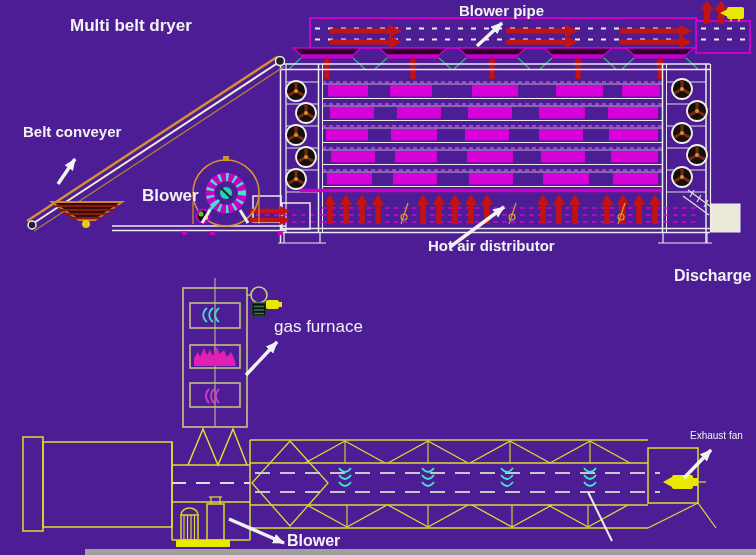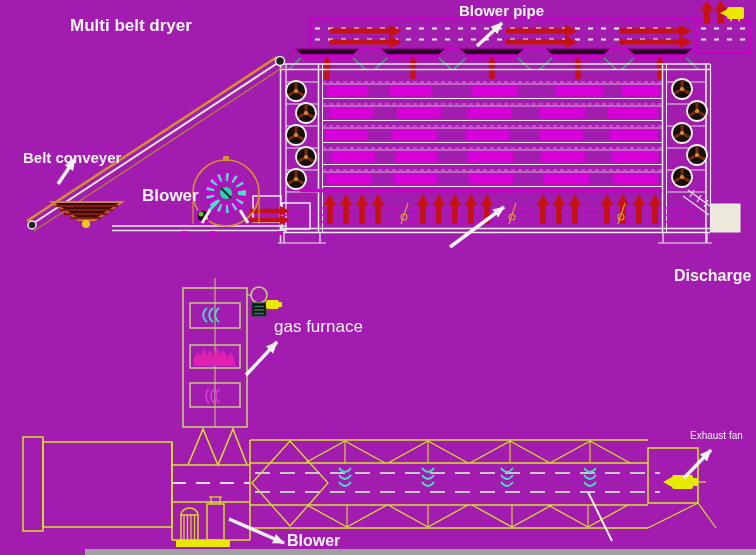--- a/index.html
+++ b/index.html
@@ -1,22 +1,22 @@
 <!DOCTYPE html>
 <html><head>
 <meta charset="utf-8">
 <style>
   html,body{margin:0;padding:0;background:#000;}
-  #canvas{position:relative;width:756px;height:555px;background:#a21caf;overflow:hidden;
+  #canvas{position:relative;width:756px;height:555px;background:#4c1d95;overflow:hidden;
           font-family:"Liberation Sans",sans-serif;}
   #scene{position:absolute;left:0;top:0;}
   .lbl{position:absolute;color:#f2f2f2;white-space:nowrap;line-height:1.1;}
   .lbl-title        {left:70px; top:17px;  font-size:17px;font-weight:bold;}
   .lbl-exhaust-pipe {left:459px;top:3px;   font-size:15px;font-weight:bold;}
-  .lbl-belt-conveyer{left:23px; top:150px; font-size:15px;font-weight:bold;}
+  .lbl-belt-conveyer{left:23px; top:124px; font-size:15px;font-weight:bold;}
   .lbl-blower-top   {left:142px;top:187px; font-size:17px;font-weight:bold;}
   .lbl-hot-air      {left:428px;top:238px; font-size:15px;font-weight:bold;}
   .lbl-discharge    {left:674px;top:231px; font-size:16px;font-weight:bold;margin-top:36px;}
   .lbl-gas-furnace  {left:274px;top:318px; font-size:17px;font-weight:normal;}
   .lbl-exhaust-fan  {left:678px;top:430px; font-size:10px;font-weight:normal;margin-left:12px;}
   .lbl-blower-bottom{left:287px;top:532px; font-size:16px;font-weight:bold;}
 </style>
 </head>
 <body>
 
@@ -389,17 +389,18 @@
         <line x1="246" y1="375" x2="277" y2="342" stroke="#f2f2f2" stroke-width="3.5" marker-end="url(#whead)"></line>
         <line x1="684" y1="478" x2="711" y2="450" stroke="#f2f2f2" stroke-width="3.5" marker-end="url(#whead)"></line>
         <line x1="229" y1="519" x2="284" y2="543" stroke="#f2f2f2" stroke-width="3.5" marker-end="url(#whead)"></line>
       </g>
     </svg>
 
   <div class="lbl lbl-title">Multi belt dryer</div>
   <div class="lbl lbl-exhaust-pipe">Blower pipe</div>
   <div class="lbl lbl-belt-conveyer">Belt conveyer</div>
   <div class="lbl lbl-blower-top">Blower</div>
+  <div class="lbl lbl-hot-air">Hot air distributor</div>
   <div class="lbl lbl-discharge">Discharge</div>
   <div class="lbl lbl-gas-furnace">gas furnace</div>
   <div class="lbl lbl-exhaust-fan">Exhaust fan</div>
   <div class="lbl lbl-blower-bottom">Blower</div>
 </div>
 
 </body></html>

